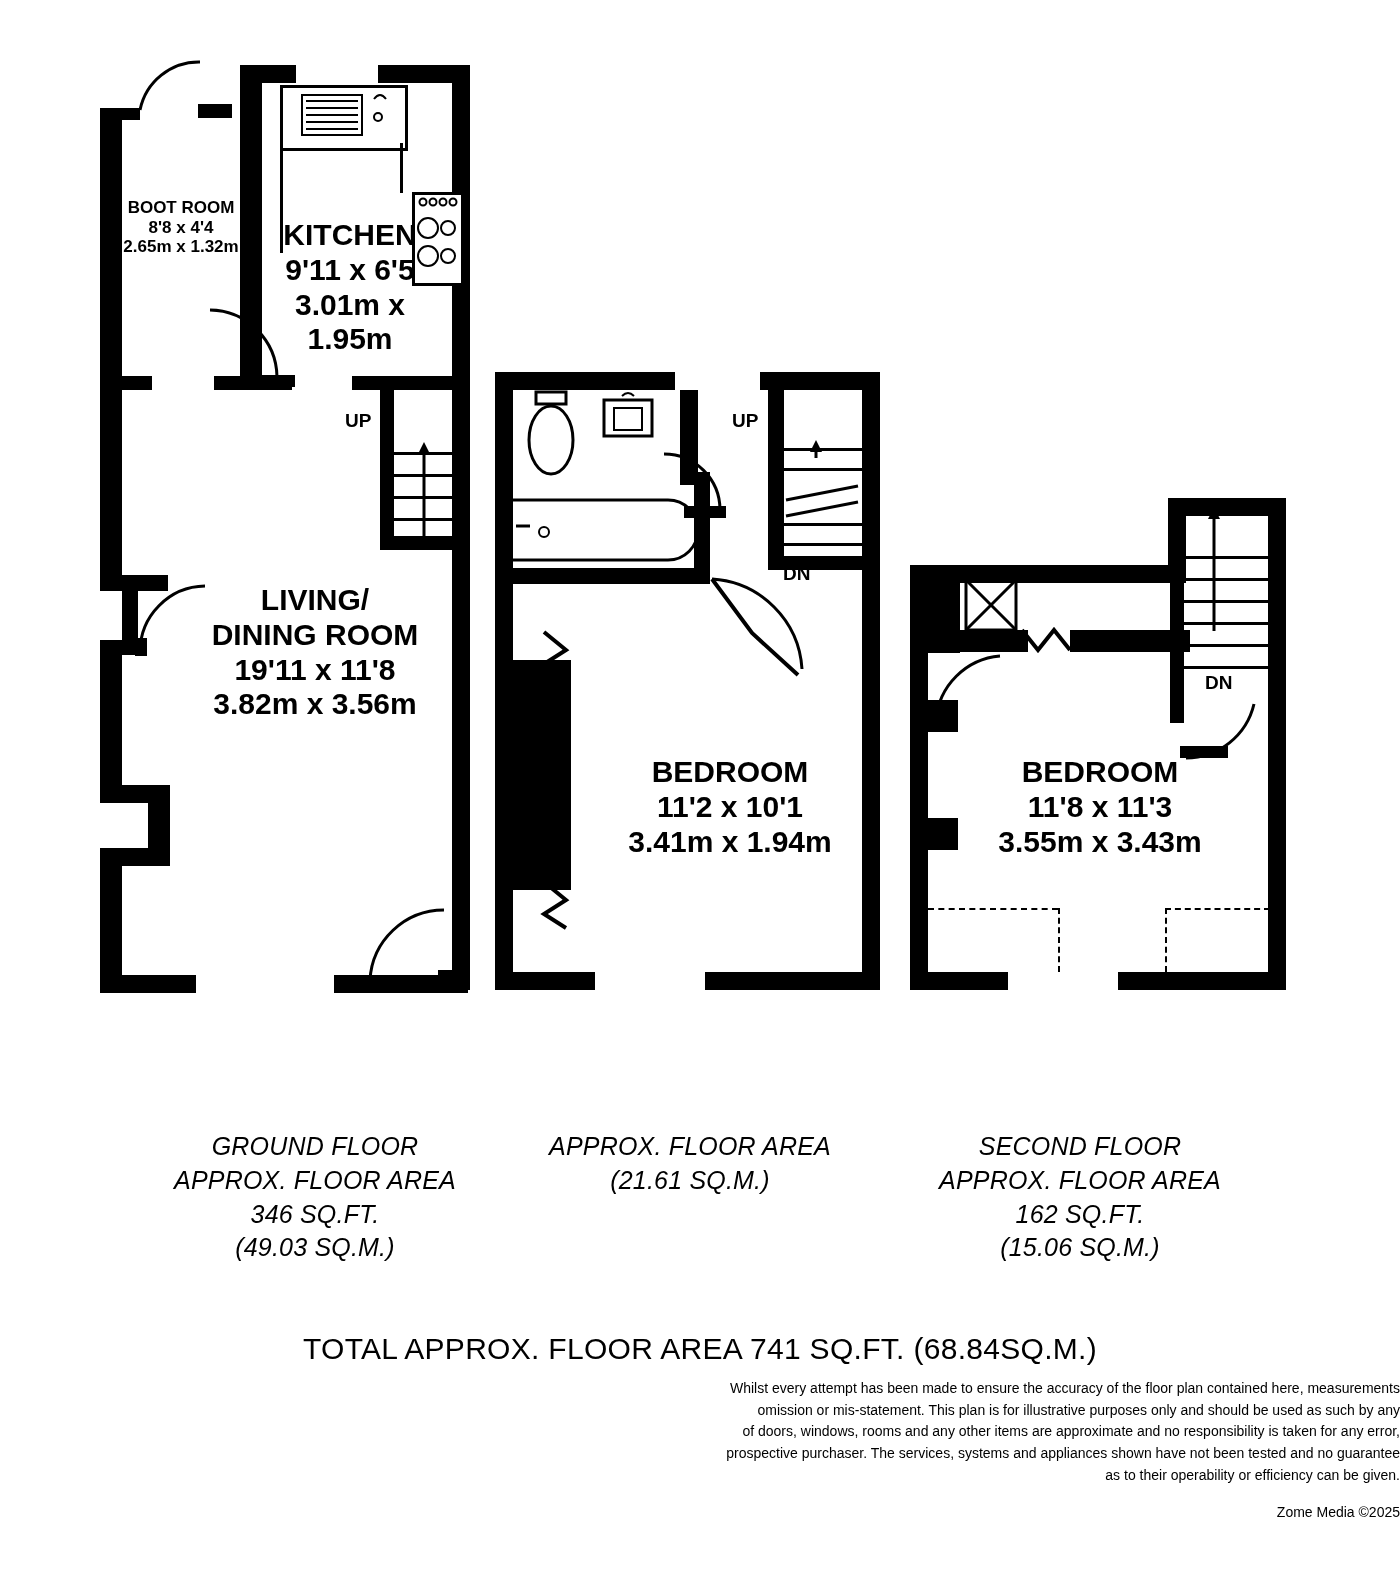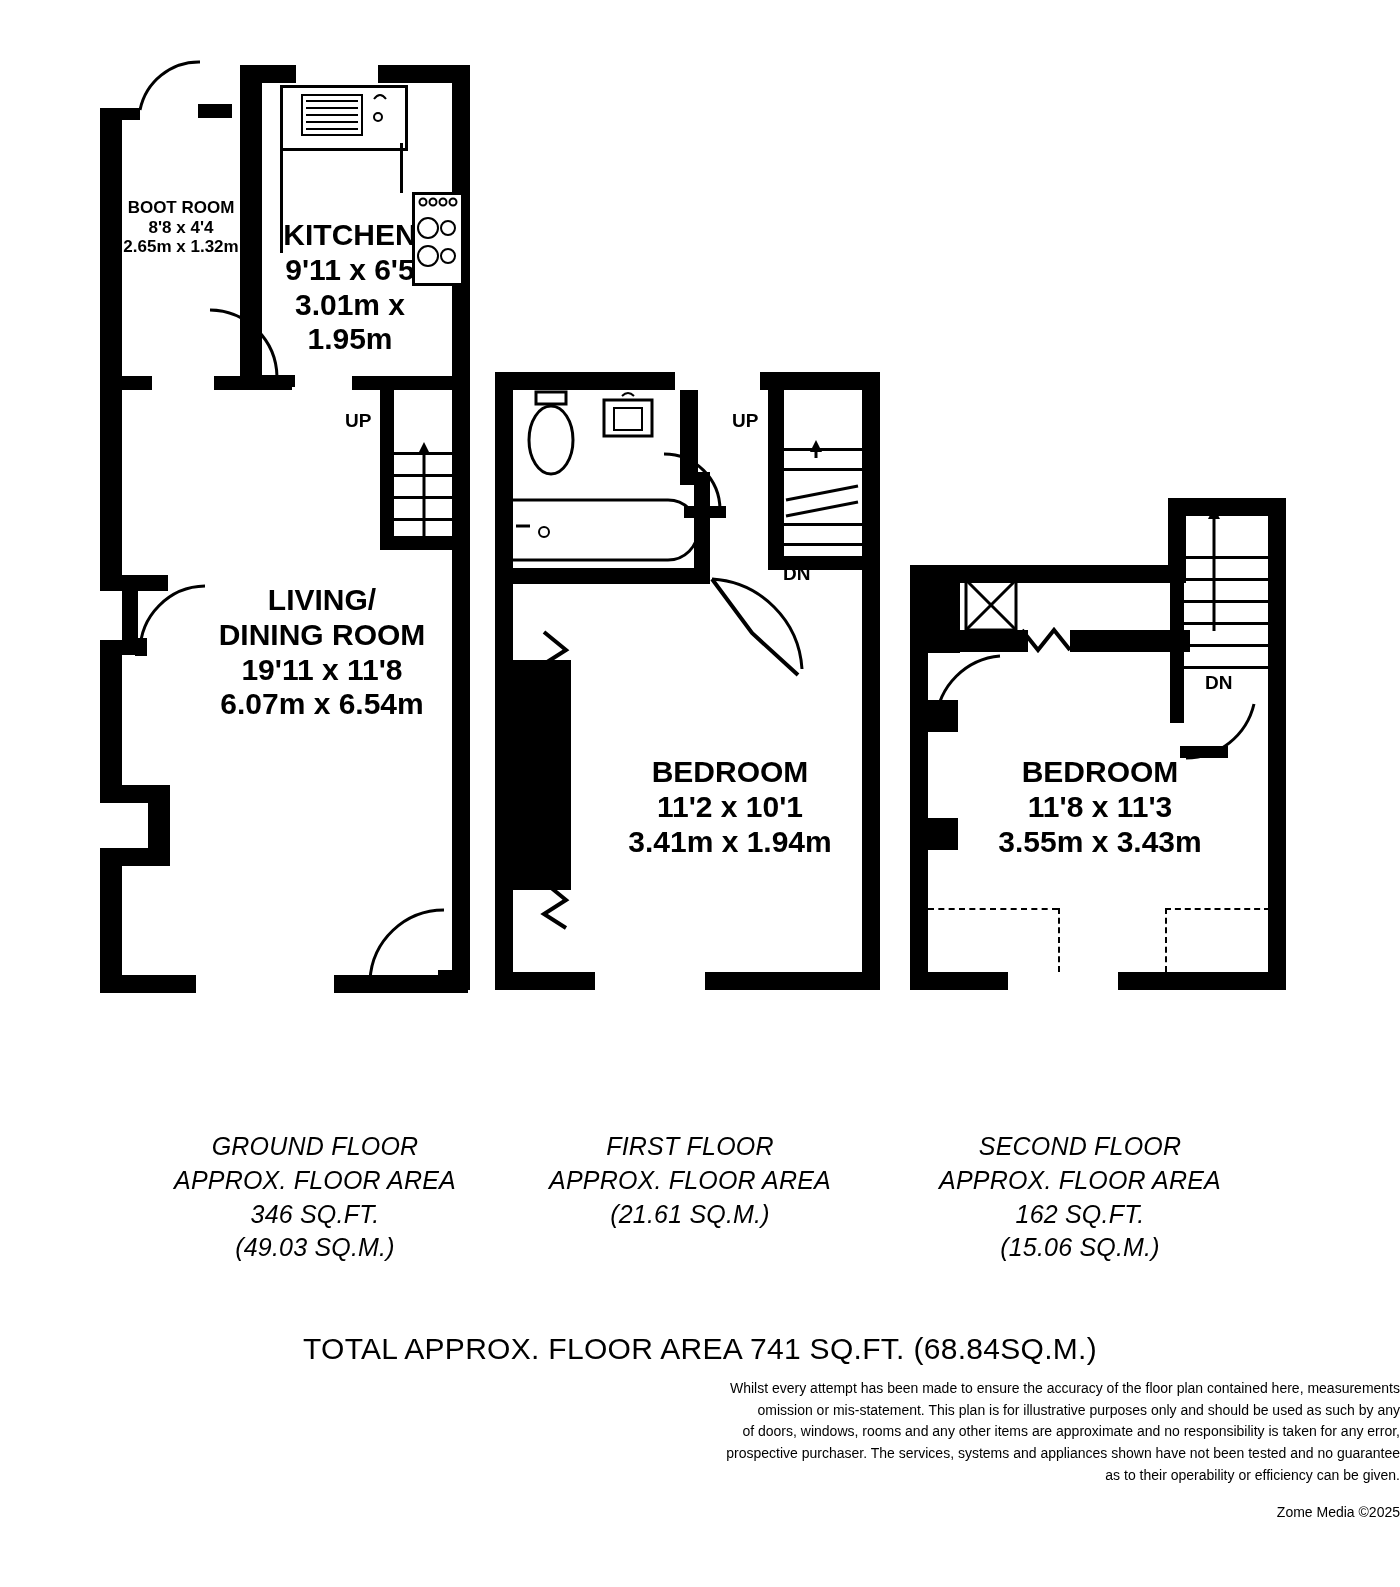--- a/index.html
+++ b/index.html
@@ -112,25 +112,25 @@
 
   <svg style="left:135px;top:580px;width:80px;height:80px;">
     <path d="M5,72 A66,66 0 0 1 70,6" fill="none" stroke="#000" stroke-width="3"></path>
     <rect x="0" y="58" width="12" height="18" fill="#000"></rect>
   </svg>
   <svg style="left:362px;top:908px;width:95px;height:80px;">
     <path d="M8,72 A74,74 0 0 1 82,2" fill="none" stroke="#000" stroke-width="3"></path>
     <rect x="76" y="62" width="14" height="16" fill="#000"></rect>
   </svg>
 
-  <div class="label big" style="left:192px;top:583px;width:260px;">
+  <div class="label big" style="left:185px;top:583px;width:260px;">
     <div>LIVING/</div>
     <div>DINING ROOM</div>
     <div>19'11 x 11'8</div>
-    <div>6.07m x 6.54m</div>
+    <div>3.82m x 3.56m</div>
   </div>
 </div>
 
 <div class="plan" style="left:480px;top:0;width:420px;height:1020px;">
 
   <div class="wall" style="left:15px;top:372px;width:18px;height:618px;"></div>
   <div class="wall" style="left:15px;top:372px;width:385px;height:18px;"></div>
   <div class="wall" style="left:382px;top:372px;width:18px;height:618px;"></div>
   <div class="wall" style="left:15px;top:972px;width:385px;height:18px;"></div>
   <div class="win" style="left:115px;top:972px;width:110px;height:18px;"></div>
@@ -258,21 +258,20 @@
 </div>
 
 <div class="foot" style="left:110px;top:1130px;width:410px;">
   <div class="ttl">GROUND FLOOR</div>
   <div class="ttl">APPROX. FLOOR AREA</div>
   <div class="ttl">346 SQ.FT.</div>
   <div class="ttl">(49.03 SQ.M.)</div>
 </div>
 
 <div class="foot" style="left:485px;top:1130px;width:410px;">
-  <div class="ttl">FIRST FLOOR</div>
   <div class="ttl">APPROX. FLOOR AREA</div>
   <div class="ttl">(21.61 SQ.M.)</div>
 </div>
 
 <div class="foot" style="left:875px;top:1130px;width:410px;">
   <div class="ttl">SECOND FLOOR</div>
   <div class="ttl">APPROX. FLOOR AREA</div>
   <div class="ttl">162 SQ.FT.</div>
   <div class="ttl">(15.06 SQ.M.)</div>
 </div>

